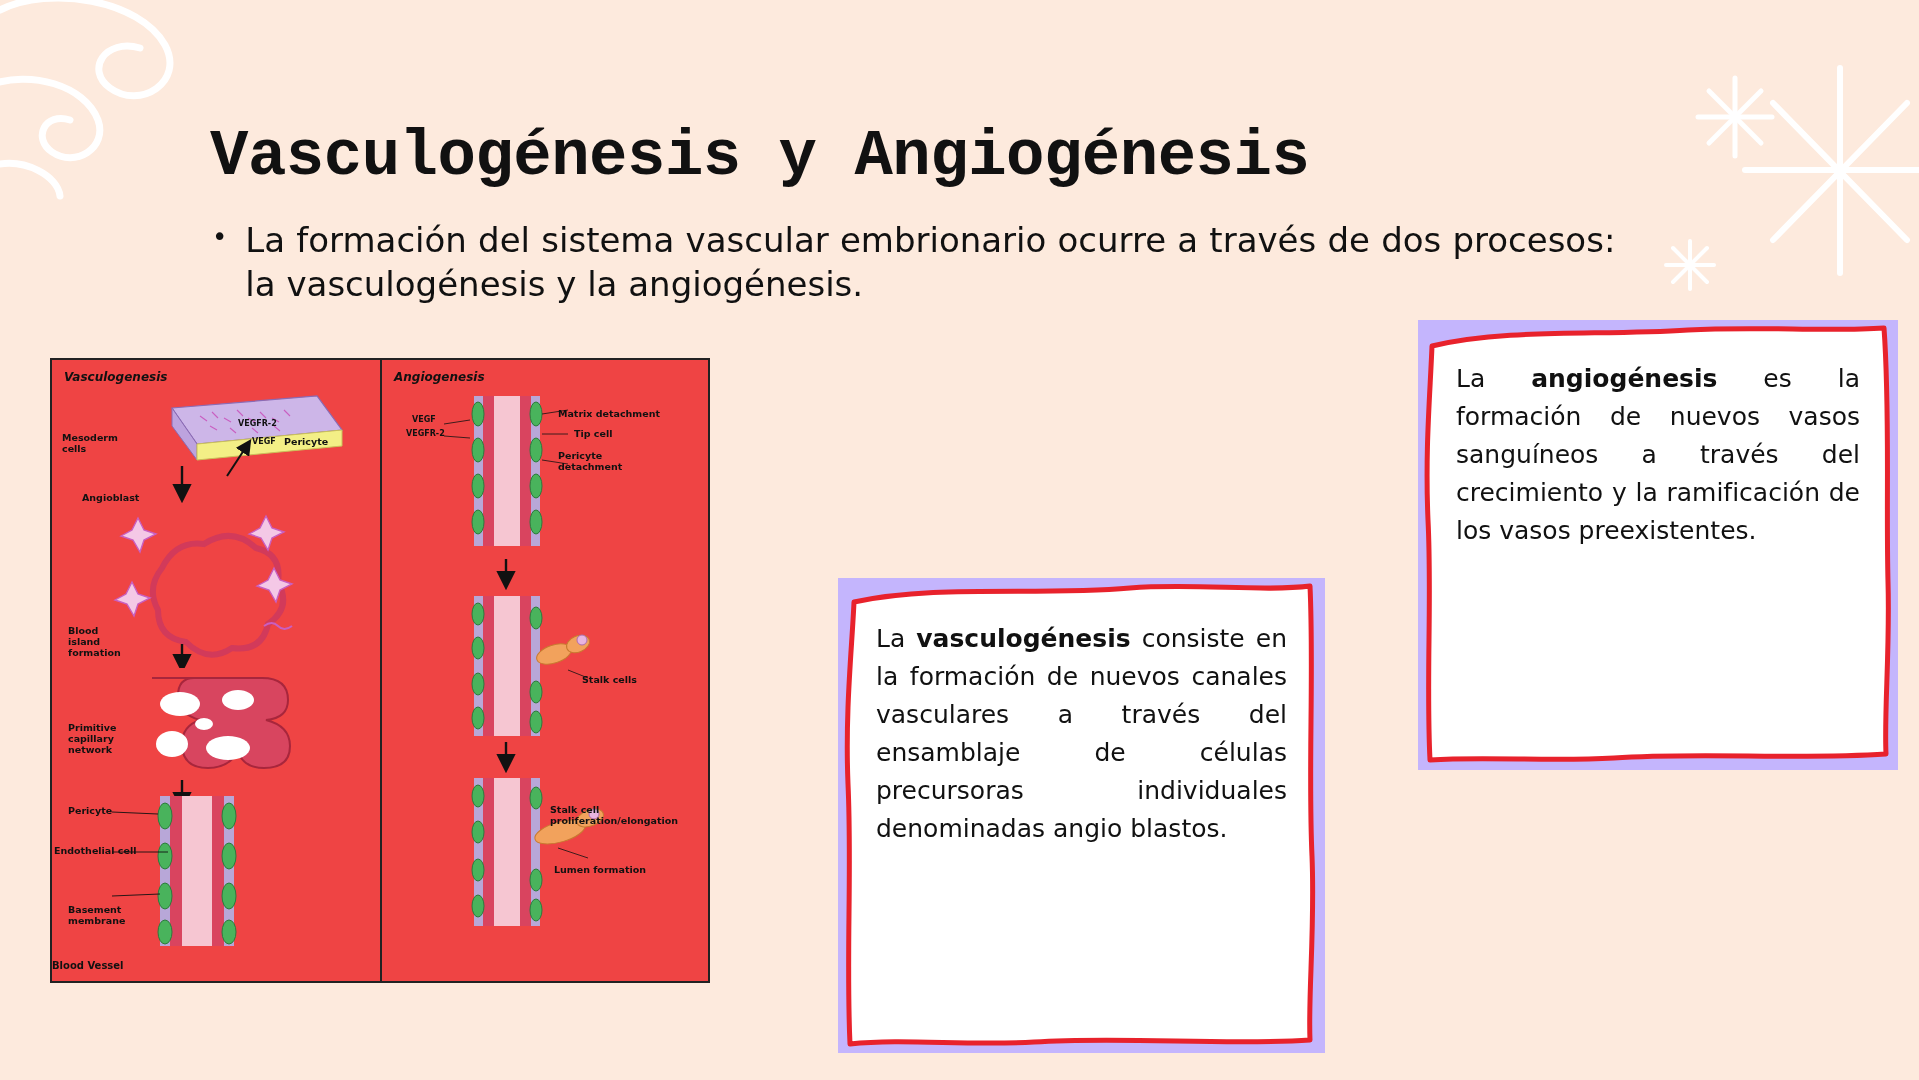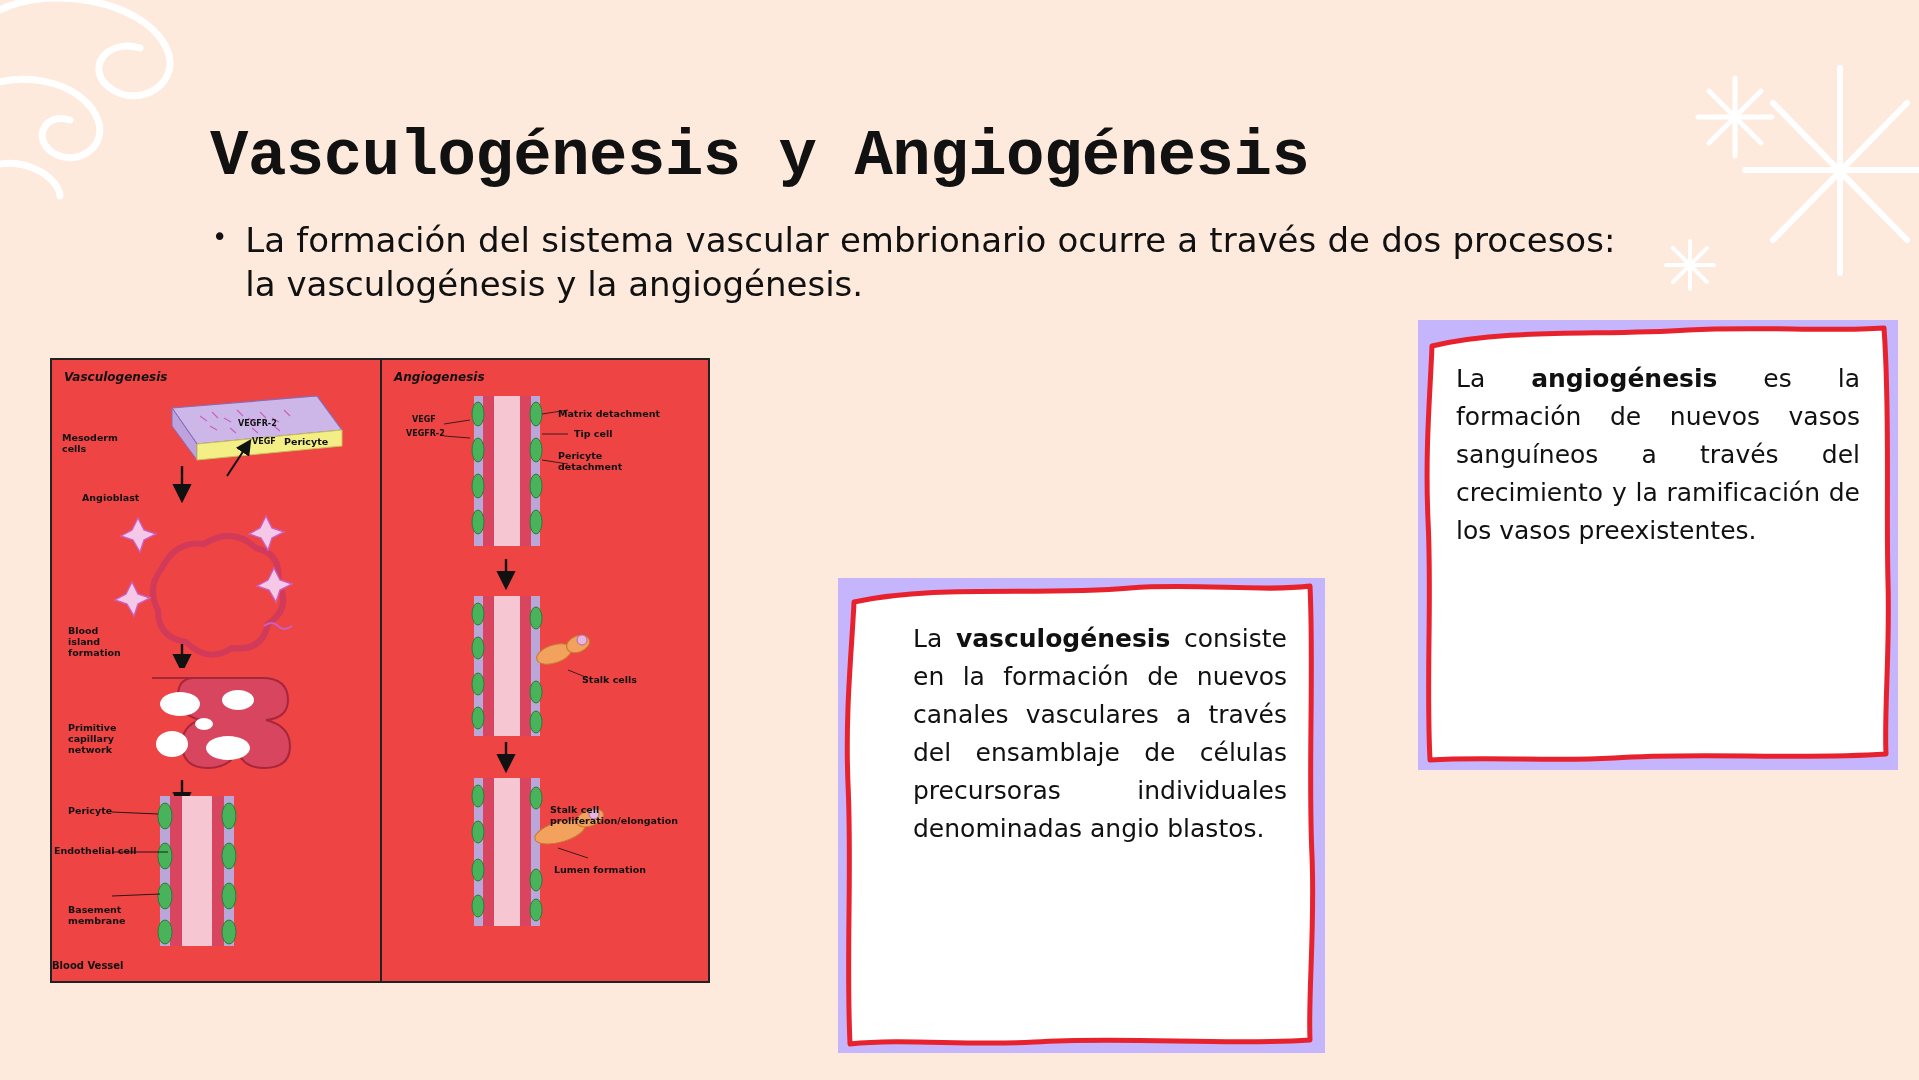--- a/index.html
+++ b/index.html
@@ -126,21 +126,21 @@
   }
   .note-text b { font-weight: 700; }
 
   #note-angio {
     left: 1418px; top: 320px; width: 480px; height: 450px;
   }
   #note-angio .note-text {
     padding: 40px 38px 0 38px;
   }
   #note-vasculo {
-    left: 838px; top: 578px; width: 487px; height: 475px; padding-left: 37px;
+    left: 838px; top: 578px; width: 487px; height: 475px;
   }
   #note-vasculo .note-text {
     padding: 42px 38px 0 38px;
   }
 </style>
 </head>
 <body>
 
 <div class="doodle" style="left:-10px; top:-10px;">
   <svg width="260" height="230" viewBox="0 0 260 230">

